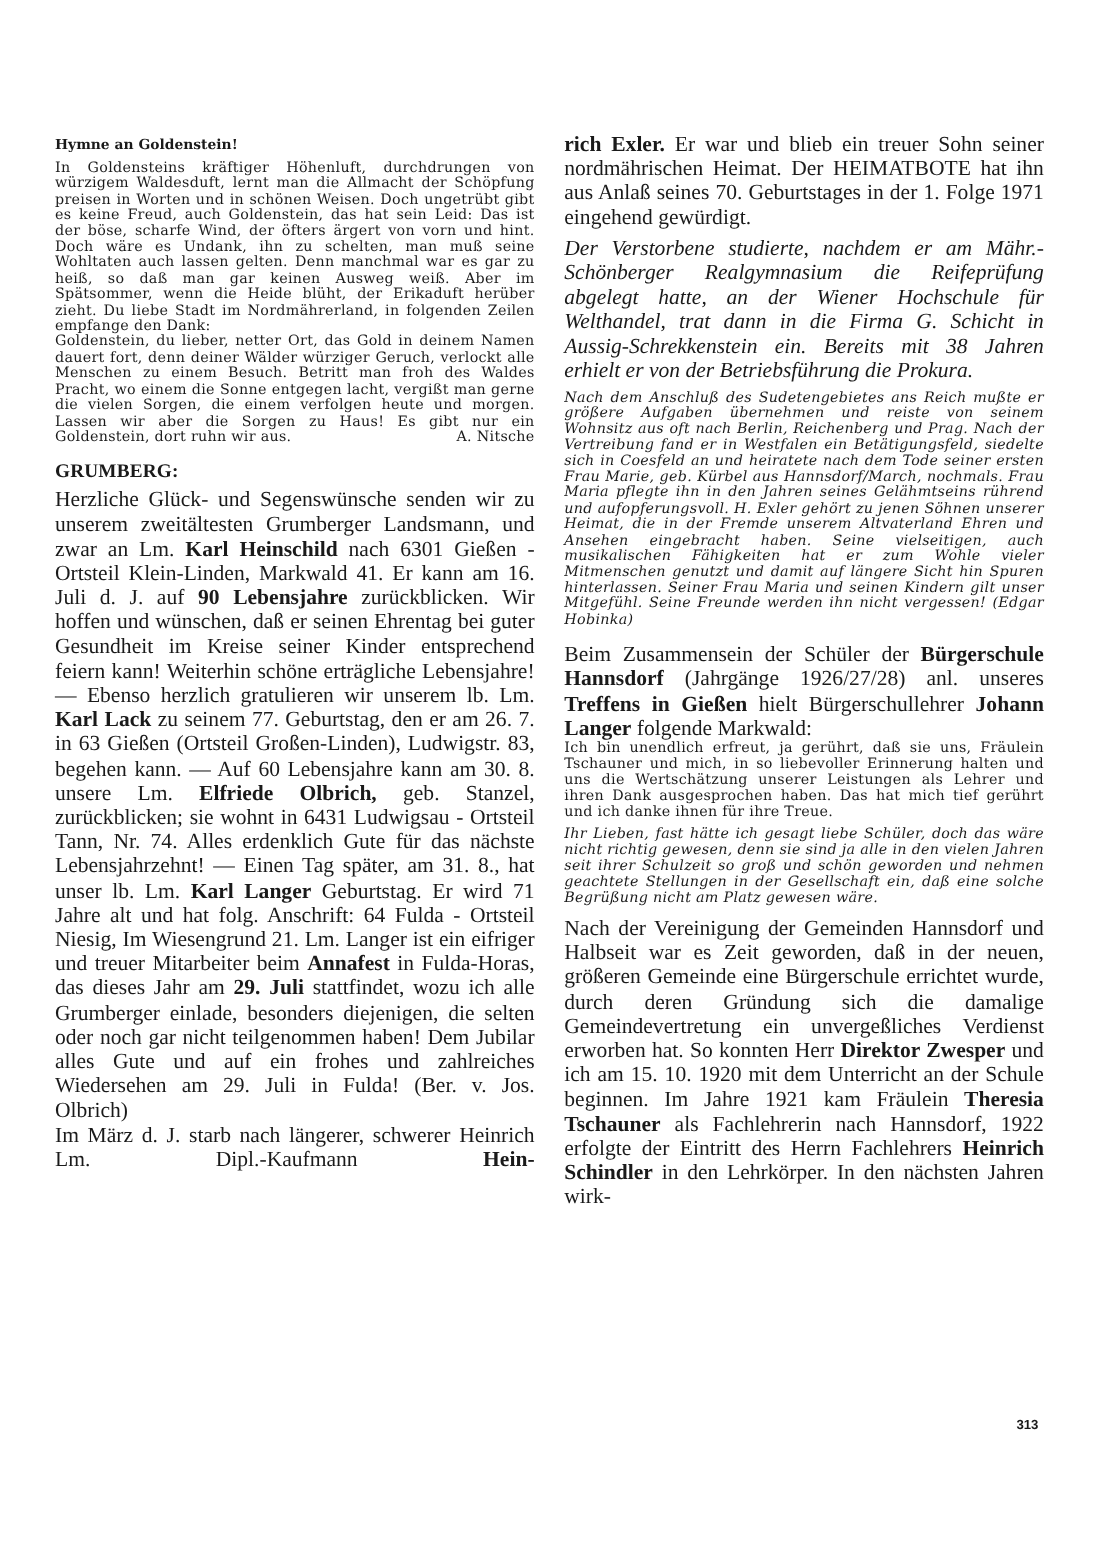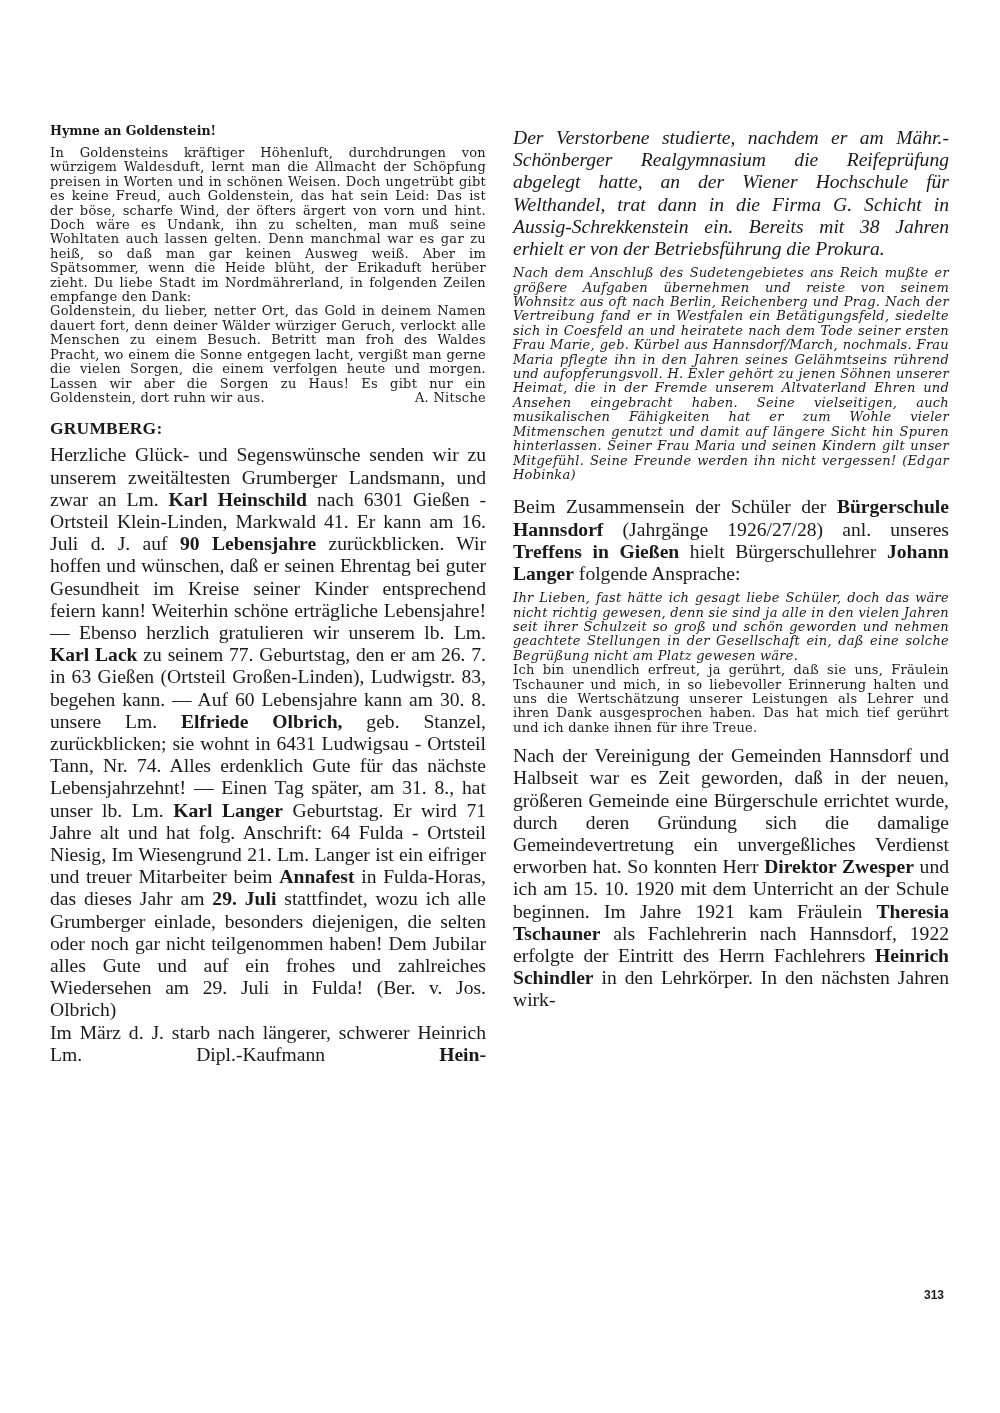--- a/index.html
+++ b/index.html
@@ -35,25 +35,26 @@
     <p class="large"><span>Herzliche Glück- und Segenswünsche senden wir zu unserem zweitältesten Grumberger Landsmann, und zwar an Lm. </span><b>Karl Heinschild</b><span> nach 6301 Gießen - Ortsteil Klein-Linden, Markwald 41. Er kann am 16. Juli d. J. auf </span><b>90 Lebensjahre</b><span> zurückblicken. Wir hoffen und wünschen, daß er seinen Ehrentag bei guter Gesundheit im Kreise seiner Kinder entsprechend feiern kann! Weiterhin schöne erträgliche Lebensjahre! — Ebenso herzlich gratulieren wir unserem lb. Lm. </span><b>Karl Lack</b><span> zu seinem 77. Geburtstag, den er am 26. 7. in 63 Gießen (Ortsteil Großen-Linden), Ludwigstr. 83, begehen kann. — Auf 60 Lebensjahre kann am 30. 8. unsere Lm. </span><b>Elfriede Olbrich,</b><span> geb. Stanzel, zurückblicken; sie wohnt in 6431 Ludwigsau - Ortsteil Tann, Nr. 74. Alles erdenklich Gute für das nächste Lebensjahrzehnt! — Einen Tag später, am 31. 8., hat unser lb. Lm. </span><b>Karl Langer</b><span> Geburtstag. Er wird 71 Jahre alt und hat folg. Anschrift: 64 Fulda - Ortsteil Niesig, Im Wiesengrund 21. Lm. Langer ist ein eifriger und treuer Mitarbeiter beim </span><b>Annafest</b><span> in Fulda-Horas, das dieses Jahr am </span><b>29. Juli</b><span> stattfindet, wozu ich alle Grumberger einlade, besonders diejenigen, die selten oder noch gar nicht teilgenommen haben! Dem Jubilar alles Gute und auf ein frohes und zahlreiches Wiedersehen am 29. Juli in Fulda! (Ber. v. Jos. Olbrich)</span></p>
   </div>
 
   <div>
     <p class="large line-end"><span>Im März d. J. starb nach längerer, schwerer Heinrich Lm. Dipl.-Kaufmann </span><b>Hein-</b></p>
   </div>
 </div>
 
 <div class="col col-right">
   <div>
+    <p class="large"><b>rich Exler.</b><span> Er war und blieb ein treuer Sohn seiner nordmährischen Heimat. Der HEIMATBOTE hat ihn aus Anlaß seines 70. Geburtstages in der 1. Folge 1971 eingehend gewürdigt.</span></p>
     <p class="large gap-s">Der Verstorbene studierte, nachdem er am Mähr.-Schönberger Realgymnasium die Reifeprüfung abgelegt hatte, an der Wiener Hochschule für Welthandel, trat dann in die Firma G. Schicht in Aussig-Schrekkenstein ein. Bereits mit 38 Jahren erhielt er von der Betriebsführung die Prokura.</p>
     <p class="small gap-s">Nach dem Anschluß des Sudetengebietes ans Reich mußte er größere Aufgaben übernehmen und reiste von seinem Wohnsitz aus oft nach Berlin, Reichenberg und Prag. Nach der Vertreibung fand er in Westfalen ein Betätigungsfeld, siedelte sich in Coesfeld an und heiratete nach dem Tode seiner ersten Frau Marie, geb. Kürbel aus Hannsdorf/March, nochmals. Frau Maria pflegte ihn in den Jahren seines Gelähmtseins rührend und aufopferungsvoll. H. Exler gehört zu jenen Söhnen unserer Heimat, die in der Fremde unserem Altvaterland Ehren und Ansehen eingebracht haben. Seine vielseitigen, auch musikalischen Fähigkeiten hat er zum Wohle vieler Mitmenschen genutzt und damit auf längere Sicht hin Spuren hinterlassen. Seiner Frau Maria und seinen Kindern gilt unser Mitgefühl. Seine Freunde werden ihn nicht vergessen! (Edgar Hobinka)</p>
   </div>
 
   <div>
-    <p class="large gap-l"><span>Beim Zusammensein der Schüler der </span><b>Bürgerschule Hannsdorf</b><span> (Jahrgänge 1926/27/28) anl. unseres </span><b>Treffens in Gießen</b><span> hielt Bürgerschullehrer </span><b>Johann Langer</b><span> folgende Ansprache:</span></p>
+    <p class="large gap-l"><span>Beim Zusammensein der Schüler der </span><b>Bürgerschule Hannsdorf</b><span> (Jahrgänge 1926/27/28) anl. unseres </span><b>Treffens in Gießen</b><span> hielt Bürgerschullehrer </span><b>Johann Langer</b><span> folgende Markwald:</span></p>
+    <p class="small">Ich bin unendlich erfreut, ja gerührt, daß sie uns, Fräulein Tschauner und mich, in so liebevoller Erinnerung halten und uns die Wertschätzung unserer Leistungen als Lehrer und ihren Dank ausgesprochen haben. Das hat mich tief gerührt und ich danke ihnen für ihre Treue.</p>
     <p class="small gap-s">Ihr Lieben, fast hätte ich gesagt liebe Schüler, doch das wäre nicht richtig gewesen, denn sie sind ja alle in den vielen Jahren seit ihrer Schulzeit so groß und schön geworden und nehmen geachtete Stellungen in der Gesellschaft ein, daß eine solche Begrüßung nicht am Platz gewesen wäre.</p>
-    <p class="small">Ich bin unendlich erfreut, ja gerührt, daß sie uns, Fräulein Tschauner und mich, in so liebevoller Erinnerung halten und uns die Wertschätzung unserer Leistungen als Lehrer und ihren Dank ausgesprochen haben. Das hat mich tief gerührt und ich danke ihnen für ihre Treue.</p>
     <p class="large gap-m line-end"><span>Nach der Vereinigung der Gemeinden Hannsdorf und Halbseit war es Zeit geworden, daß in der neuen, größeren Gemeinde eine Bürgerschule errichtet wurde, durch deren Gründung sich die damalige Gemeindevertretung ein unvergeßliches Verdienst erworben hat. So konnten Herr </span><b>Direktor Zwesper</b><span> und ich am 15. 10. 1920 mit dem Unterricht an der Schule beginnen. Im Jahre 1921 kam Fräulein </span><b>Theresia Tschauner</b><span> als Fachlehrerin nach Hannsdorf, 1922 erfolgte der Eintritt des Herrn Fachlehrers </span><b>Heinrich Schindler</b><span> in den Lehrkörper. In den nächsten Jahren wirk-</span></p>
   </div>
 </div>
 
 <div class="page-number">313</div>
 
 </body></html>

